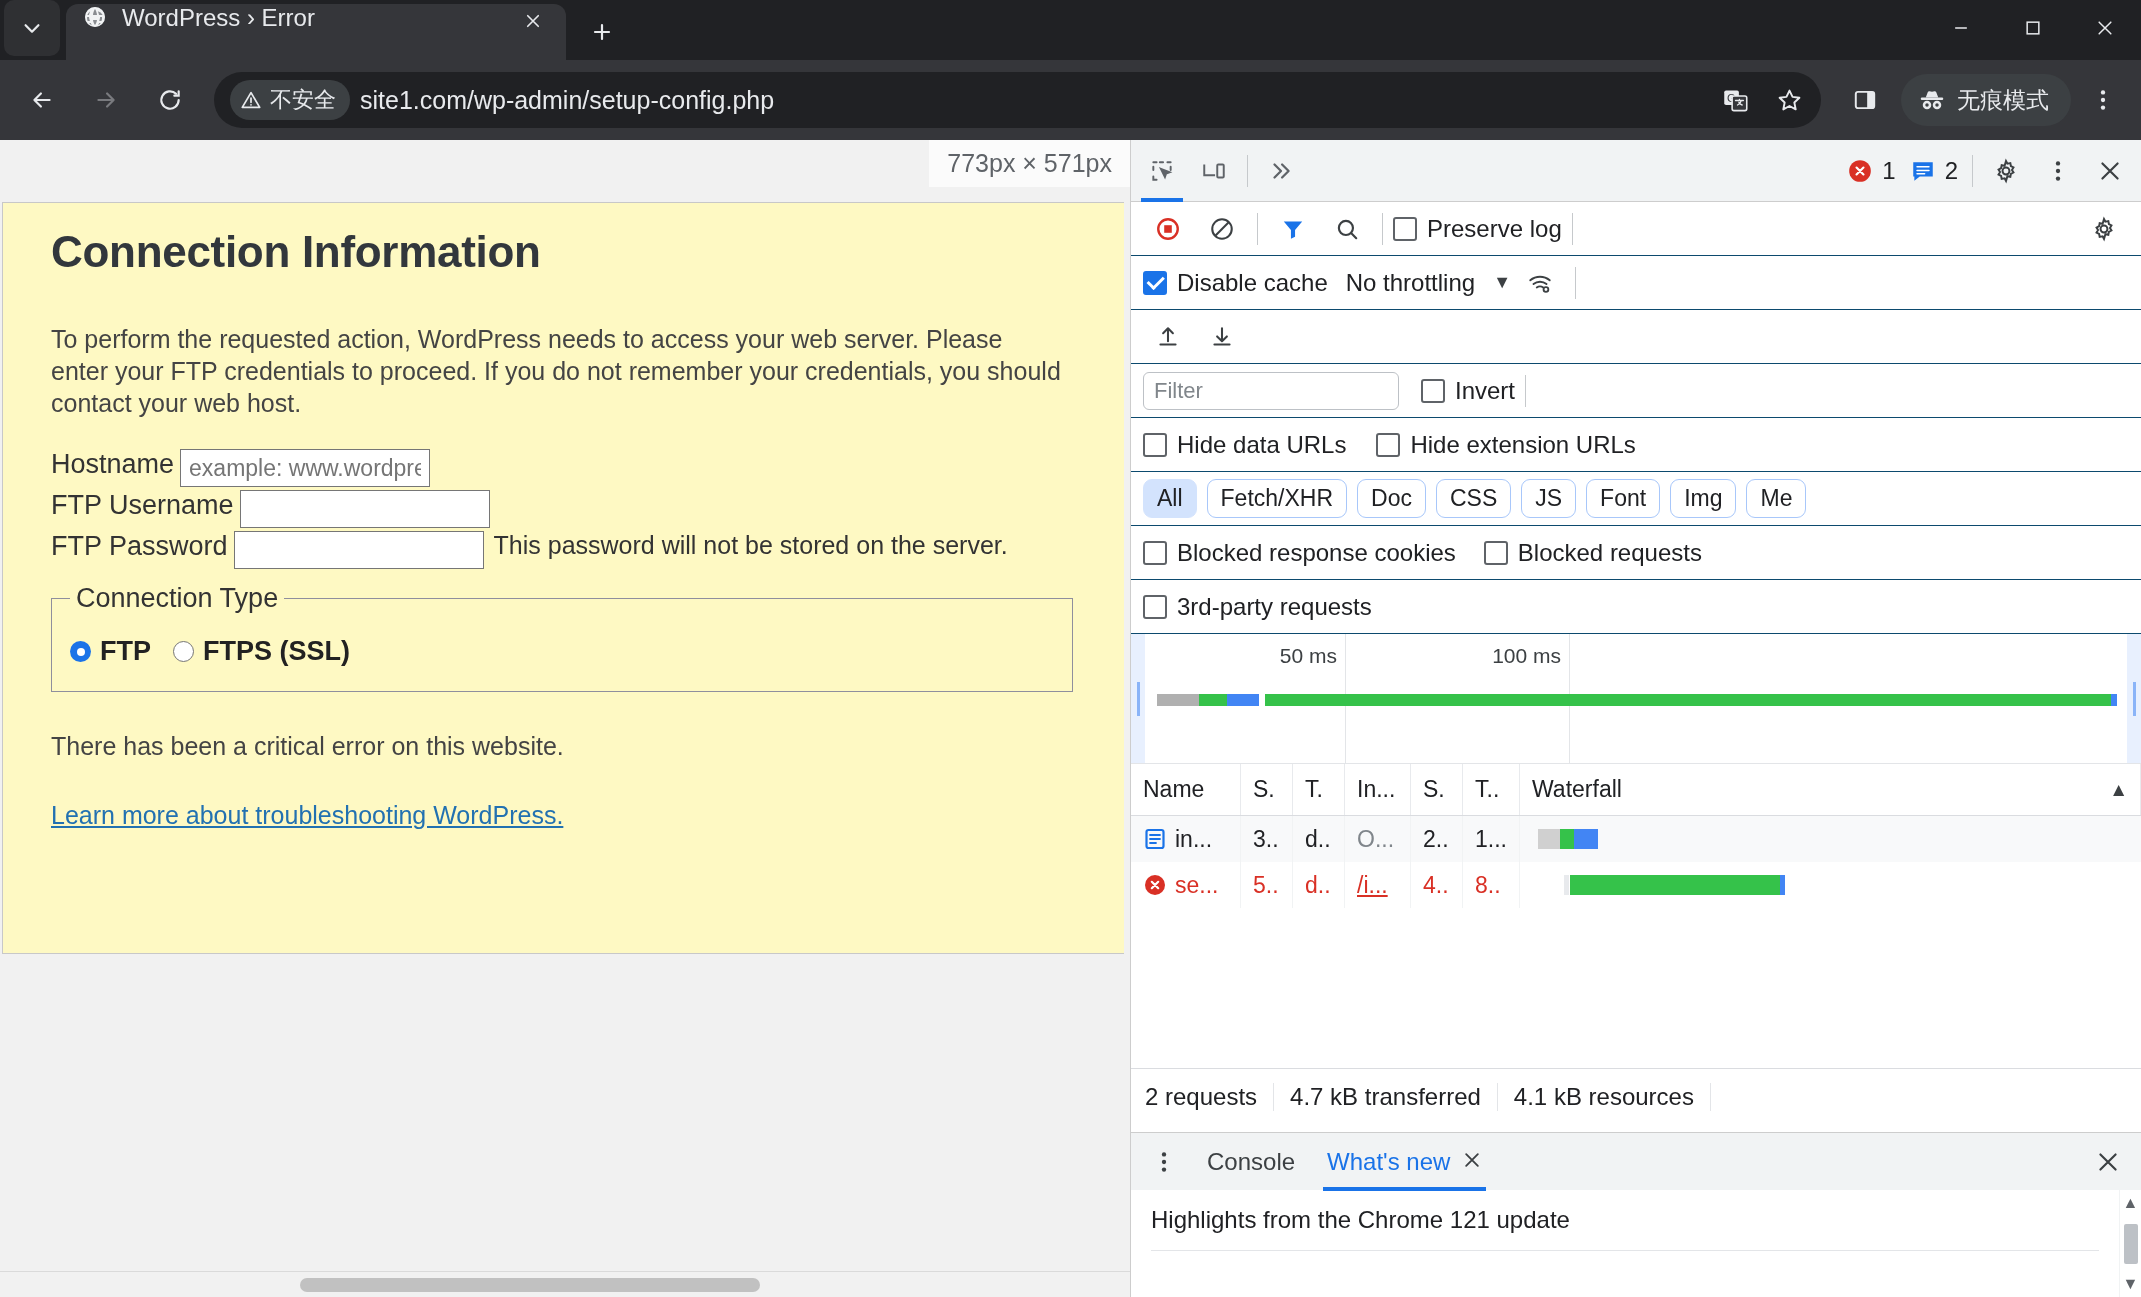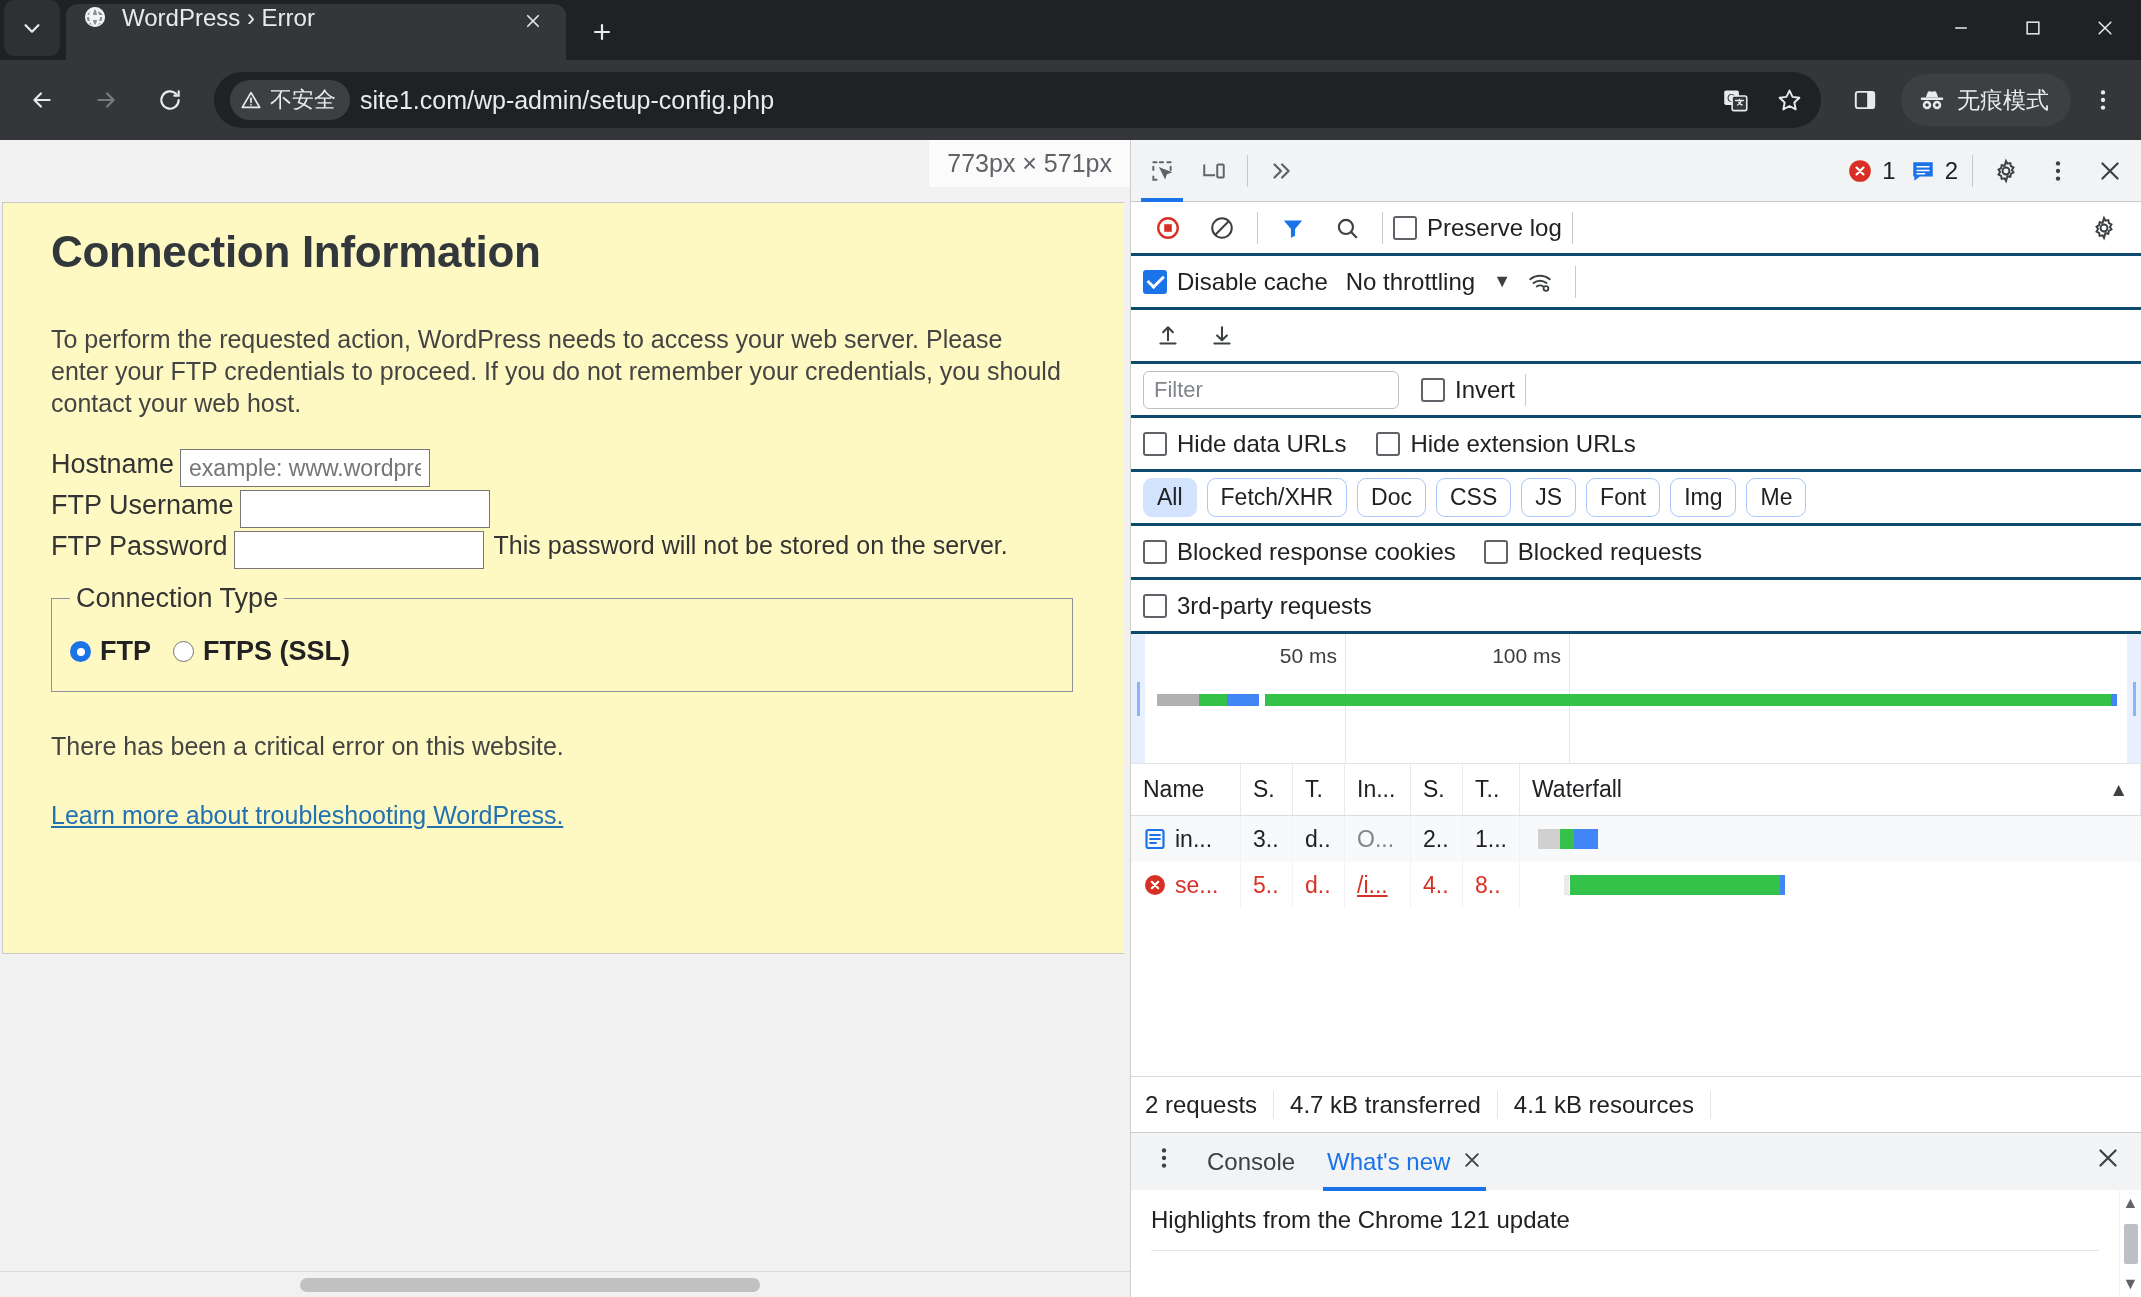--- a/index.html
+++ b/index.html
@@ -125,21 +125,21 @@
   .dt-ibtn.active-underline { position: relative; }
   .dt-ibtn.active-underline::after { content: ""; position: absolute; bottom: -6px; left: 4px; right: 4px; height: 4px; background: #1a73e8; }
   .dt-sep { width: 1px; height: 32px; background: #c6c9cc; margin: 0 6px; flex: none; }
   .dt-spacer { flex: 1; }
   .dt-count { display: flex; align-items: center; gap: 9px; padding: 0 6px; cursor: pointer; }
   .dt-count svg { width: 26px; height: 26px; }
   .dt-count span { font-size: 24px; color: #202124; }
 
   .dt-row {
     display: flex; align-items: center; gap: 4px; padding: 0 12px;
-    border-bottom: 3px solid #0c4a6e; flex: none; height: 54px;
+    border-bottom: 1px solid #0c4a6e; flex: none; height: 54px;
   }
   .cb { display: flex; align-items: center; gap: 10px; cursor: pointer; white-space: nowrap; }
   .box {
     width: 24px; height: 24px; border: 2px solid #5f6368; border-radius: 3px; background: #fff; flex: none;
     display: flex; align-items: center; justify-content: center;
   }
   .box.checked { background: #1a73e8; border-color: #1a73e8; }
   .box.checked::after { content: ""; width: 7px; height: 13px; border: solid #fff; border-width: 0 3px 3px 0; transform: rotate(45deg) translate(-1px,-2px); }
   .cb-label { font-size: 24px; color: #202124; }
   .throttle { font-size: 24px; color: #202124; margin-left: 14px; cursor: pointer; }
@@ -192,21 +192,21 @@
 
   .status-bar {
     height: 56px; border-top: 1px solid #dadce0; display: flex; align-items: center;
     font-size: 24px; color: #202124; flex: none; background: #fff;
   }
   .sb-item { padding: 0 16px; border-right: 1px solid #e3e5e8; white-space: nowrap; }
   .sb-item:first-child { padding-left: 14px; }
 
   .drawer-tabs {
     height: 58px; background: #f1f3f4; border-top: 1px solid #cdcdcd;
-    display: flex; align-items: flex-start; padding: 0 8px; gap: 4px; flex: none;
+    display: flex; align-items: center; padding: 0 8px; gap: 4px; flex: none; margin-top: 8px;
   }
   .dtab { font-size: 24px; color: #3c4043; padding: 0 14px; height: 58px; display: flex; align-items: center; gap: 12px; cursor: pointer; position: relative; }
   .dtab.active { color: #1a73e8; }
   .dtab.active::after { content: ""; position: absolute; bottom: 0; left: 10px; right: 10px; height: 4px; background: #1a73e8; }
   .drawer-body { flex: none; height: 107px; background: #fff; display: flex; }
   .drawer-content { flex: 1; padding: 16px 20px; }
   .drawer-title { font-size: 24px; color: #202124; }
   .drawer-rule { border-bottom: 1px solid #e3e5e8; margin-top: 16px; }
   .drawer-scroll { width: 22px; background: #fff; border-left: 1px solid #f1f3f4; display: flex; flex-direction: column; align-items: center; justify-content: space-between; padding: 4px 0; }
   .ds-arrow { color: #5f6368; font-size: 16px; }

